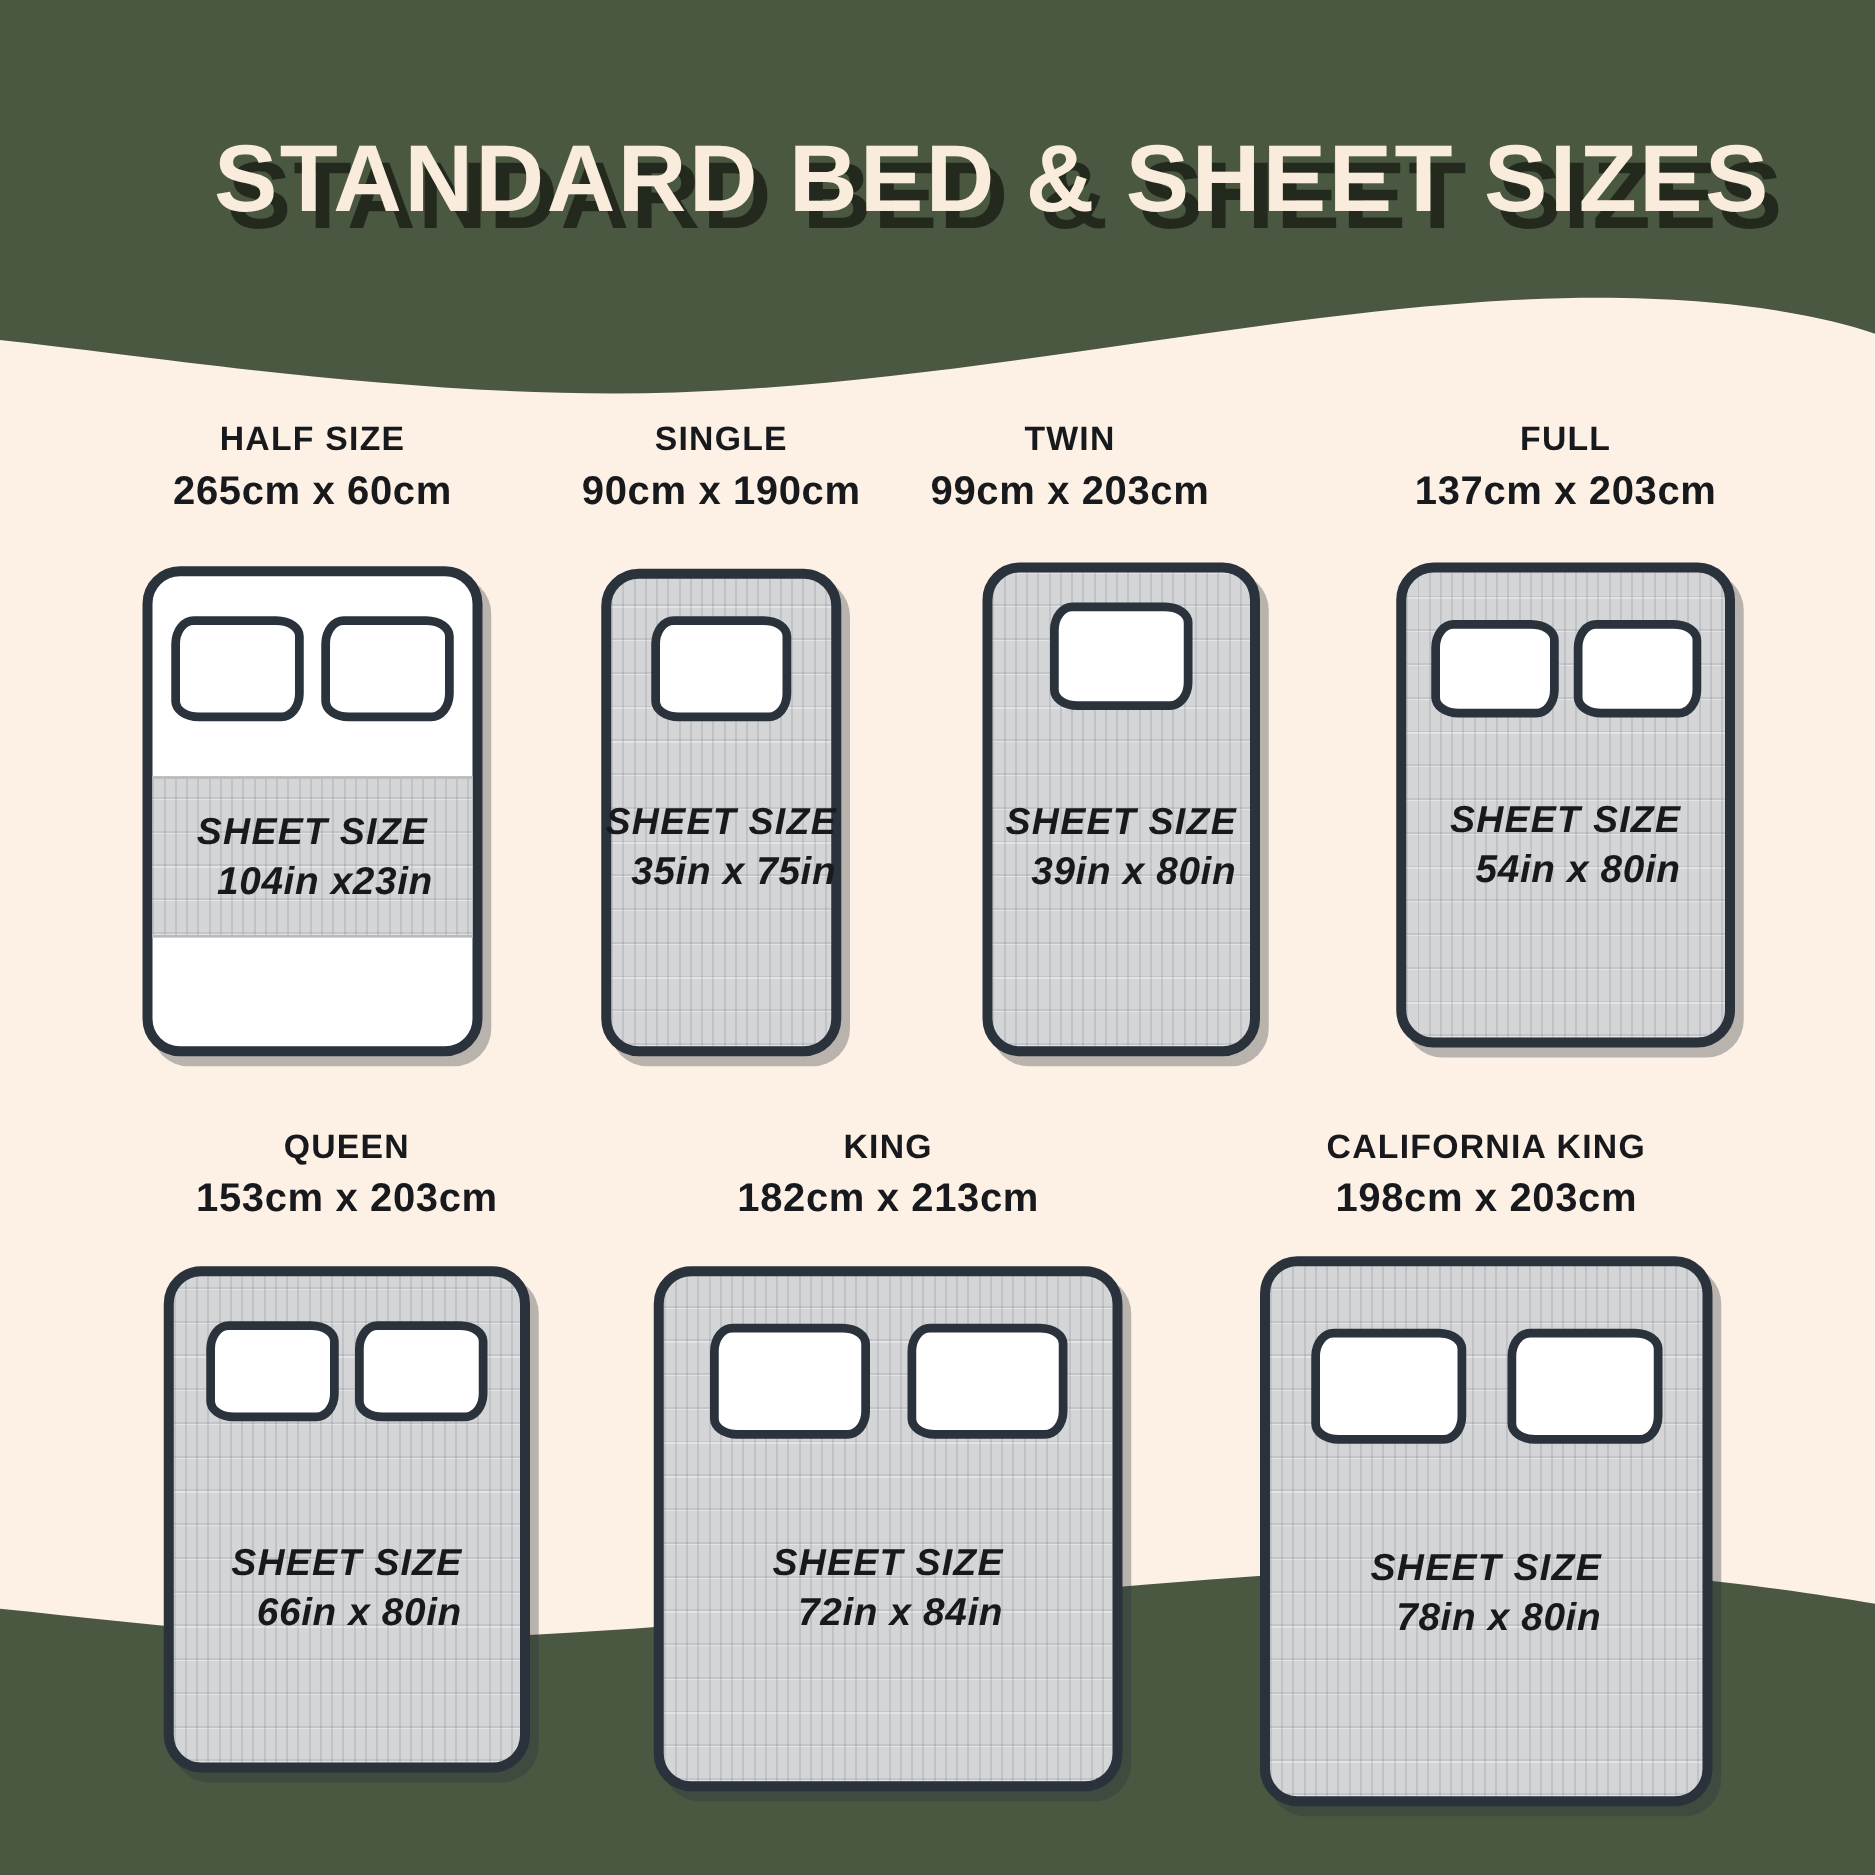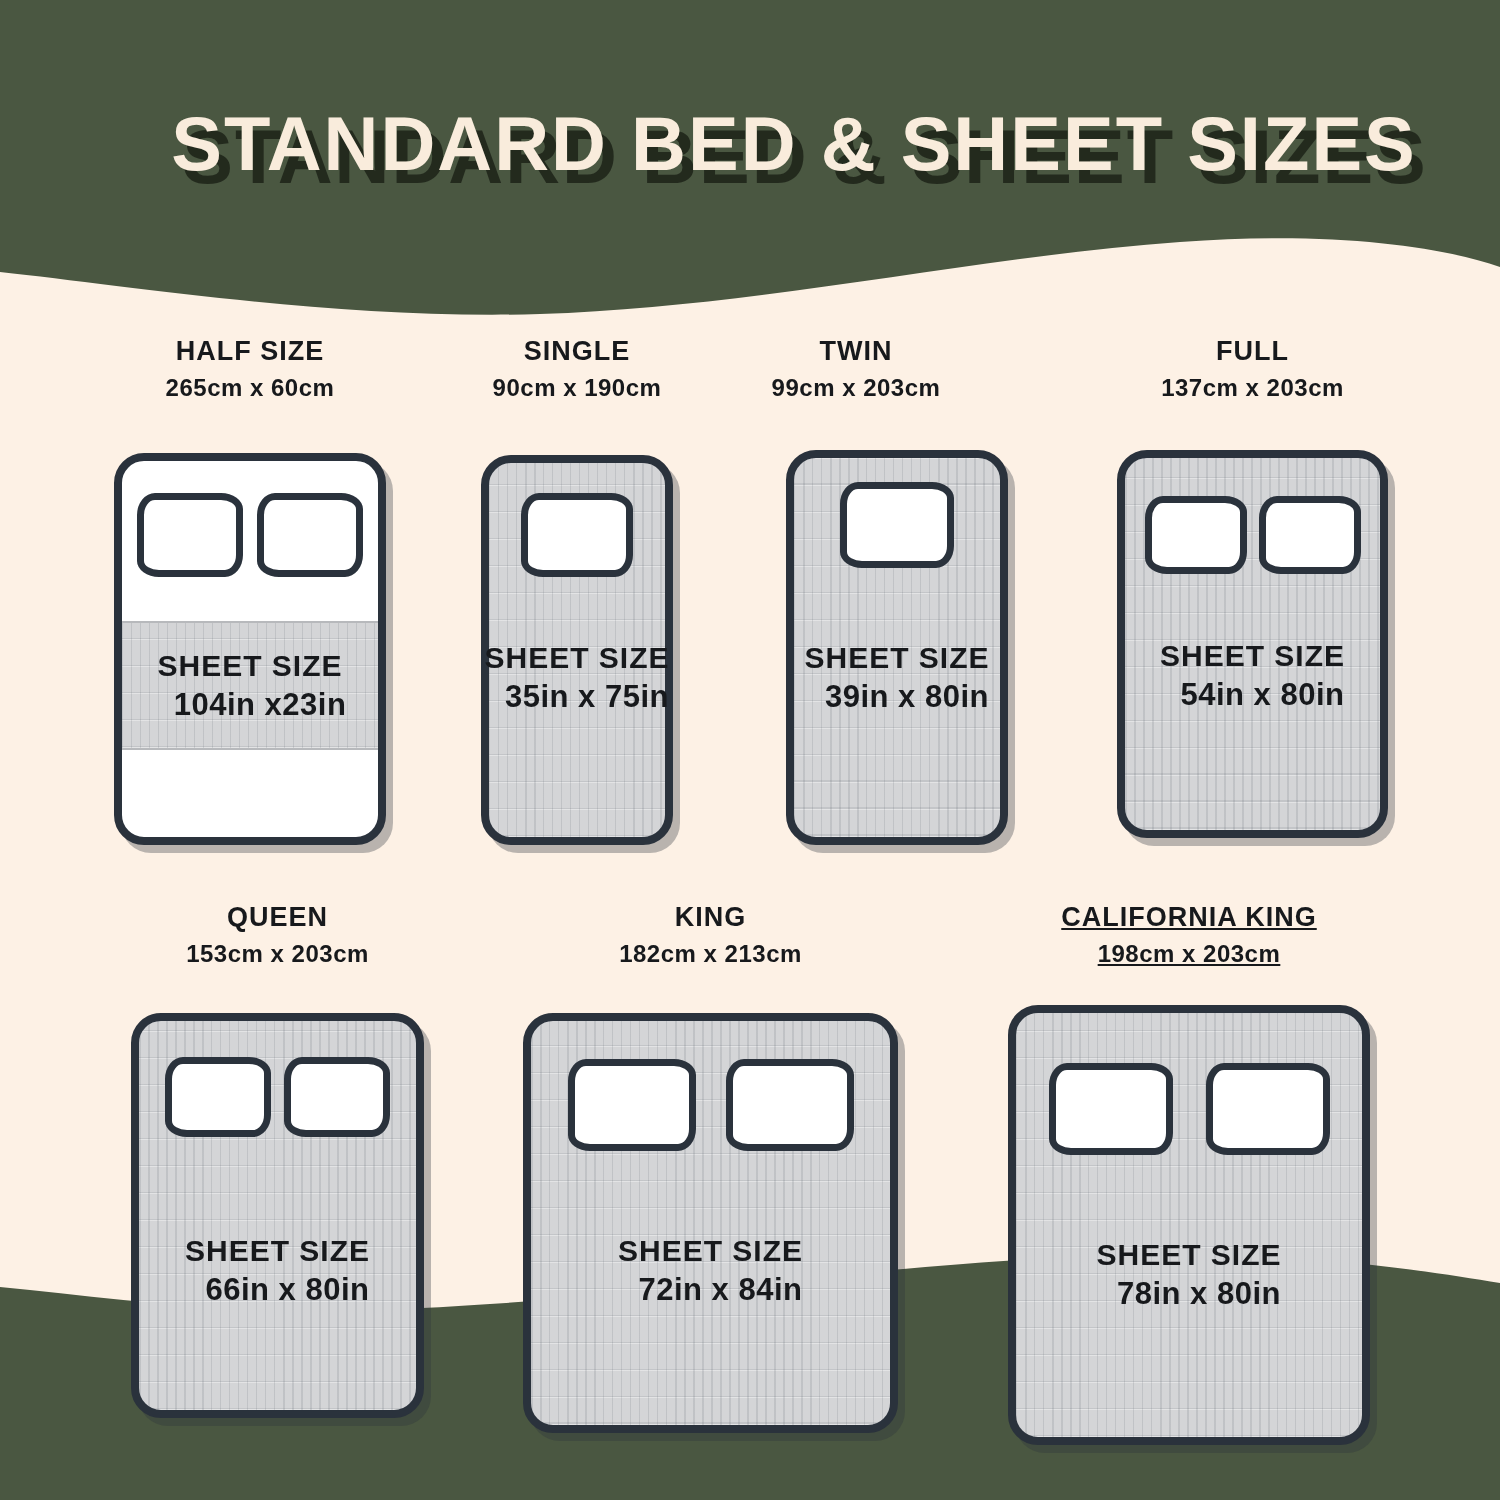--- a/index.html
+++ b/index.html
@@ -37,34 +37,35 @@
   }
   .bed-label{
     position:absolute;
     transform:translateX(-50%);
     display:flex;flex-direction:column;align-items:center;gap:7px;
     white-space:nowrap;
     color:var(--text);
     text-align:center;
   }
   .bed-name{font-size:27px;font-weight:800;letter-spacing:1px;}
-  .bed-dims{font-size:24px;font-weight:800;letter-spacing:0.5px;}
+  .bed-dims{font-size:32px;font-weight:800;letter-spacing:0.5px;}
   .bed{
     position:absolute;
     box-sizing:border-box;
     border:8px solid var(--outline);
     border-radius:30px;
     background:#ffffff;
     box-shadow:7px 8px 0 rgba(42,50,60,0.32);
   }
   .sheet-texture{
     background-color:var(--sheet);
     background-image:
       repeating-linear-gradient(90deg, rgba(73,82,92,0.14) 0 1.5px, transparent 1.5px 9px),
       repeating-linear-gradient(0deg, rgba(255,255,255,0.35) 0 1px, rgba(73,82,92,0.12) 1px 2.5px, transparent 2.5px 27px);
+    font-style: italic;
   }
   .bed.full{background-color:var(--sheet);}
   .pillows{
     position:absolute;left:0;right:0;
     display:flex;justify-content:center;
   }
   .pillow{
     box-sizing:border-box;
     background:#ffffff;
     border:7px solid var(--outline);
@@ -185,21 +186,21 @@
       <div class="bed full sheet-texture" style="left: 523px; top: 1013px; width: 375px; height: 420px;">
         <div class="pillows" style="top: 38px; gap: 30px;">
           <div class="pillow" style="width: 128px; height: 92px;"></div>
           <div class="pillow" style="width: 128px; height: 92px;"></div>
         </div>
         <div class="sheet-text" style="top: 250px;">
           <div class="l1">SHEET SIZE</div>
           <div class="l2">72in x 84in</div>
         </div>
       </div>
-      <div class="bed-label" style="left: 1189px; top: 902px; text-decoration: underline;">
+      <div class="bed-label" style="left: 1189px; top: 902px;">
         <div class="bed-name">CALIFORNIA KING</div>
         <div class="bed-dims">198cm x 203cm</div>
       </div>
       <div class="bed full sheet-texture" style="left: 1008px; top: 1005px; width: 362px; height: 440px;">
         <div class="pillows" style="top: 50px; gap: 33px;">
           <div class="pillow" style="width: 124px; height: 92px;"></div>
           <div class="pillow" style="width: 124px; height: 92px;"></div>
         </div>
         <div class="sheet-text" style="top: 262px;">
           <div class="l1">SHEET SIZE</div>

